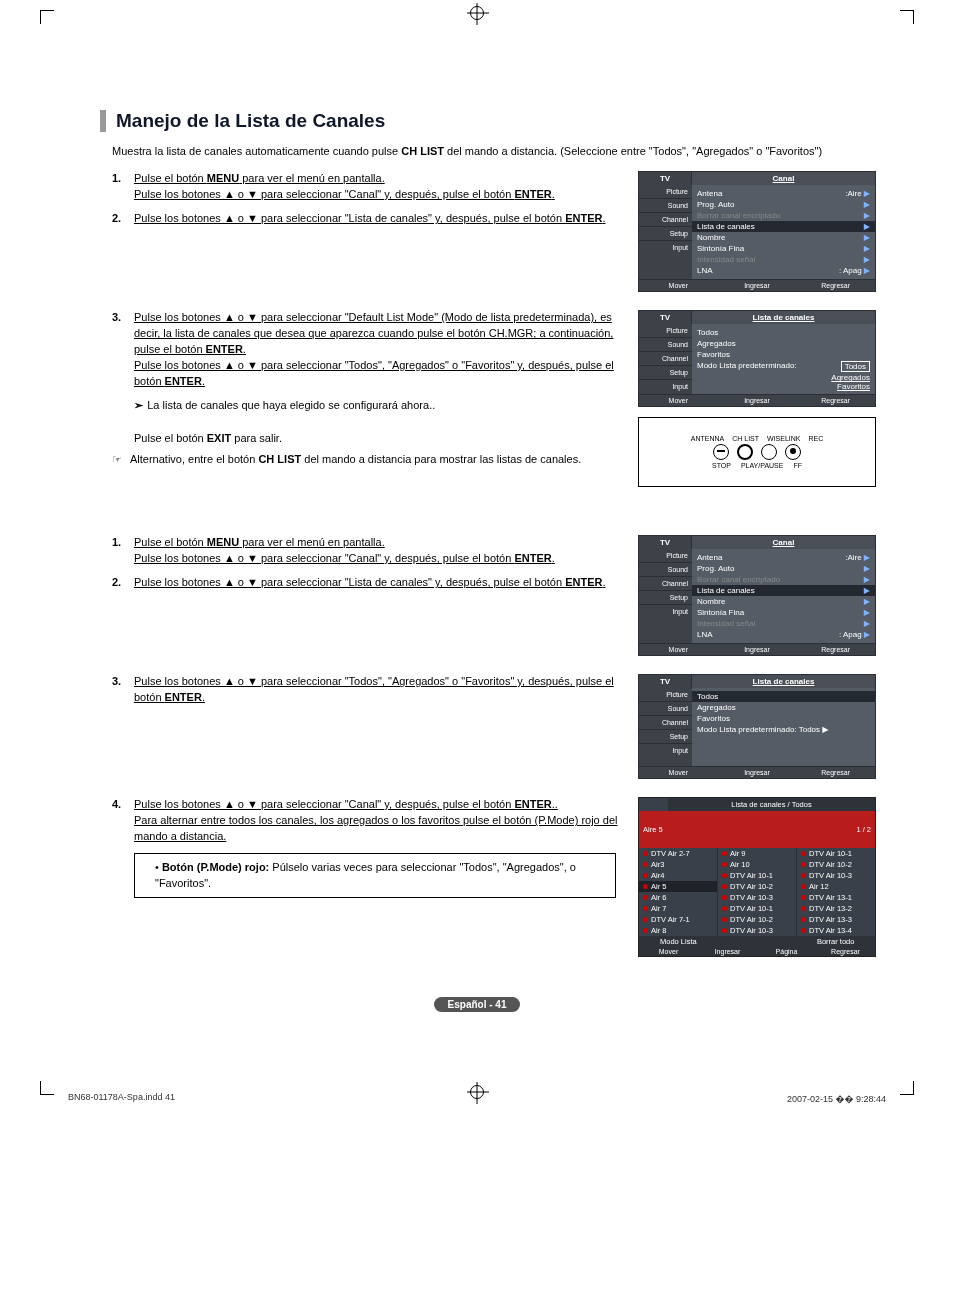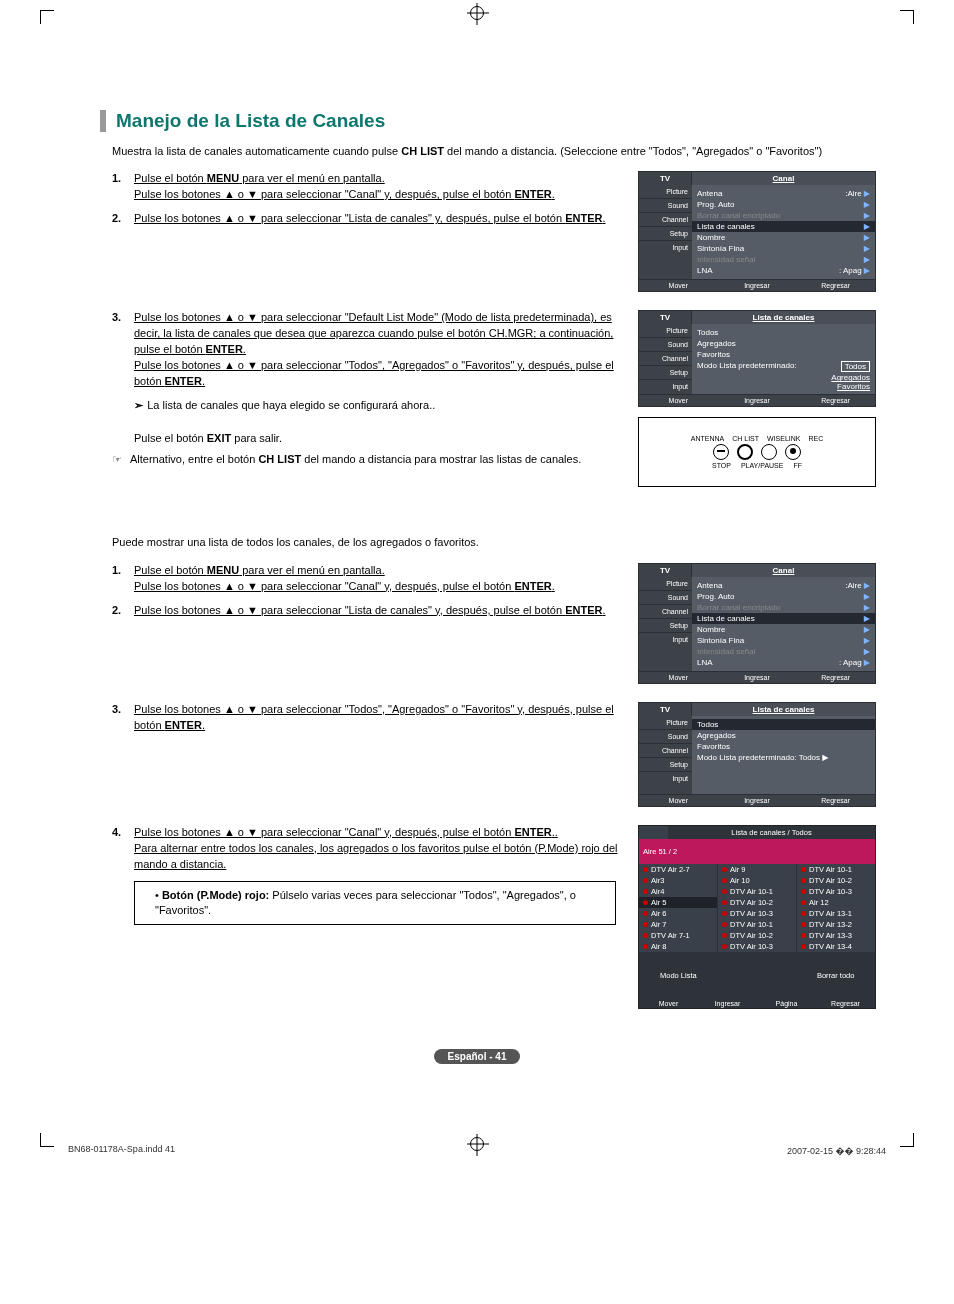--- a/index.html
+++ b/index.html
@@ -31,21 +31,21 @@
   .reg-bot::after{top:50%;left:-4px;height:1px;width:22px;transform:translateY(-50%);}
 
   .content { padding: 70px 40px 40px 40px; }
 
   h2.section-title {
     font-size: 19px;
     font-weight: bold;
     border-left: 6px solid #999;
     padding-left: 10px;
     margin-bottom: 12px;
-    color:#0f766e;
+    color:#0f172a;
   }
   .intro { margin: 0 0 12px 12px; line-height:1.4;}
   .step-col { display:flex; gap:10px; margin-bottom:8px;}
   .left-text { flex:1; }
   .right-osd { width:216px; flex-shrink:0;}
   ol.steps { list-style:none; padding-left:12px;}
   ol.steps > li { margin-bottom:8px; line-height:1.45; display:flex;}
   .num { font-weight:bold; width:22px; flex-shrink:0;}
   .stxt { flex:1;text-decoration:underline;}
   .note-indent { margin-left:34px; margin-top:6px; line-height:1.4;}
@@ -81,29 +81,29 @@
   .remote-inner {font-size:7px; text-align:center; color:#000;}
   .rbtns { display:flex; gap:8px; justify-content:center; margin-top:2px;}
   .rb { width:16px;height:16px;border:1.5px solid #000;border-radius:50%;display:inline-block;}
   .rb.dot::after{content:"";display:block;width:6px;height:6px;background:#000;border-radius:50%;margin:3px auto;}
   .rb.bar::after{content:"";display:block;width:8px;height:2px;background:#000;margin:5px auto;}
 
   .chlist {
     width:238px; background:#3a4049; color:#fff; font-size:7.5px; border:1px solid #222;
   }
   .chlist-head{ text-align:center; padding:2px; background:#2e333a;margin-left:29px;}
-  .chlist-sub{ display:flex; padding:8px 4px; background:#be185d;}
+  .chlist-sub{ display:flex; justify-content:space-between; padding:14px 4px; background:#b91c1c;}
   .chlist-grid{ display:flex;}
   .chlist-col{ flex:1; border-right:1px solid #2b2f35;}
   .chlist-col:last-child{border-right:none;}
   .ch-item{ padding:1px 4px; display:flex; gap:3px;}
   .ch-item.sel{ background:#1f2329;}
   .ch-pin{ width:5px;height:5px;background:#c00;border-radius:50%;display:inline-block;margin-top:2px;}
   .chlist-mid{ display:flex; background:#2e333a;}
-  .chlist-mid span{flex:1;text-align:center;padding:19px;}
+  .chlist-mid span{flex:1;text-align:center;padding:1px;}
   .chlist-foot{ display:flex; background:#2e333a; font-size:7px;}
   .chlist-foot span{flex:1;text-align:center;padding:1px;}
 
   .page-badge {
     display:inline-block; background:#555; color:#fff; border-radius:10px;
     padding:2px 14px; font-size:10px; font-weight:bold;
   }
   .page-badge-wrap{ text-align:center; margin-top:40px;}
 
   .footer-line { display:flex; justify-content:space-between; font-size:9px; color:#333; margin-top:40px; padding:0 8px;}
@@ -282,21 +282,20 @@
             <span>PLAY/PAUSE</span>
             <span>FF</span>
           </div>
         </div>
       </div>
     </div>
   </div>
 
   <div class="spacer"></div>
 
-  <p class="intro">Puede mostrar una lista de todos los canales, de los agregados o favoritos.</p>
 
   <div class="step-col">
     <div class="left-text">
       <ol class="steps">
         <li>
           <span class="num">1.</span>
           <span class="stxt">
             <span>Pulse el botón </span><b>MENU</b><span> para ver el menú en pantalla.</span><br>
             <span>Pulse los botones ▲ o ▼ para seleccionar "Canal" y, después, pulse el botón </span><b>ENTER</b><span>.</span>
           </span>

